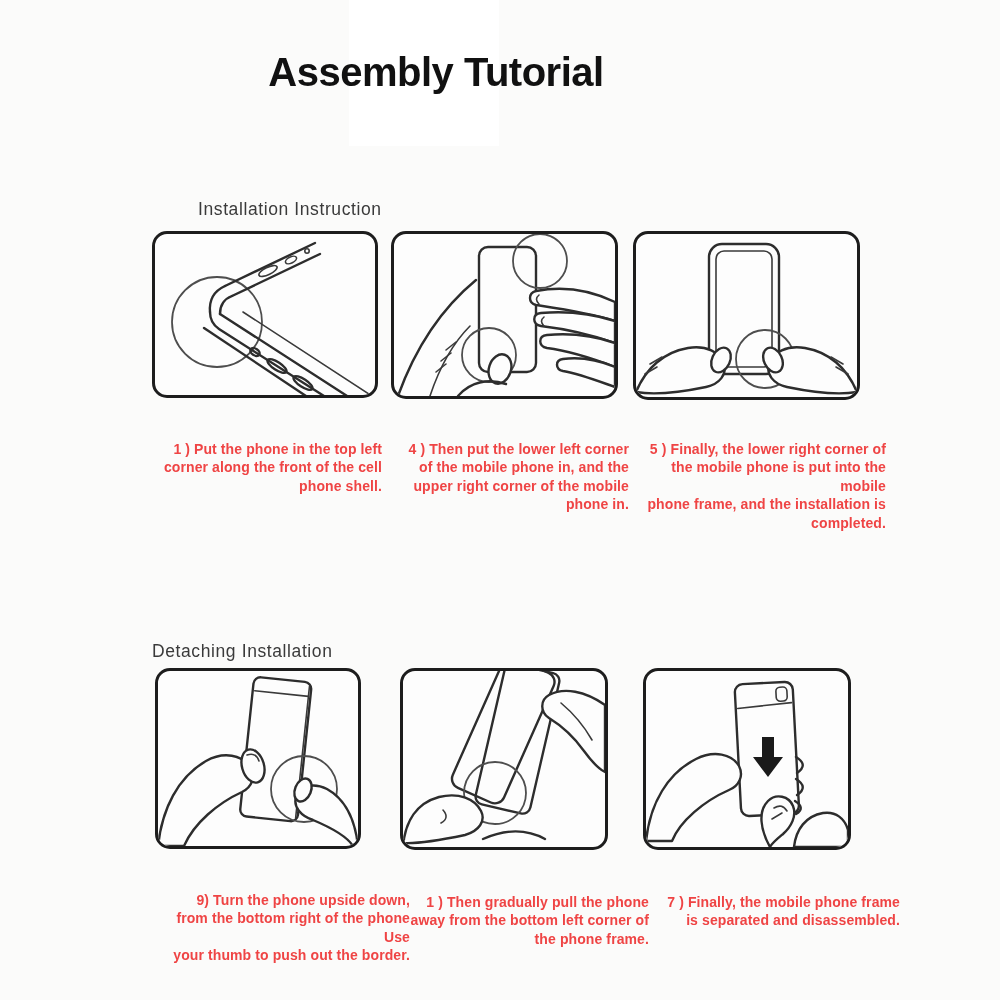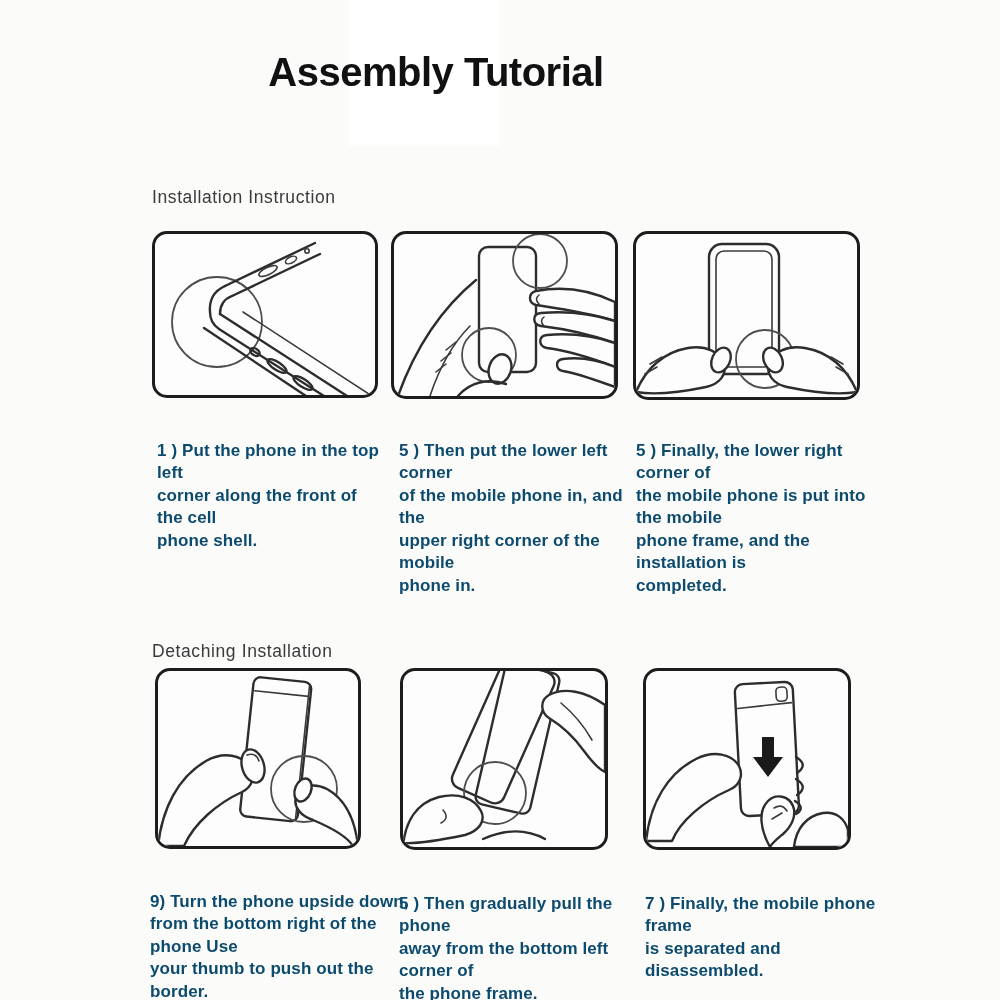--- a/index.html
+++ b/index.html
@@ -19,21 +19,21 @@
     position:absolute; left:0; top:50px; width:872px;
     text-align:center;
     font-size:40px; font-weight:700; letter-spacing:-0.5px;
     color:#111111;
   }
   .section-heading {
     position:absolute; left:152px;
     font-size:17.5px; font-weight:400; letter-spacing:0.6px;
     color:#3a3a3a;
   }
-  #installation-heading { top:187px; }
+  #installation-heading { top:199px;margin-left:46px; }
   #detaching-heading   { top:641px; }
 
   .panel {
     position:absolute;
     border:3px solid #1d1d1d;
     border-radius:15px;
     background:#fdfdfd;
     overflow:hidden;
   }
   .panel svg { width:100%; height:100%; display:block; }
@@ -42,24 +42,25 @@
   #panel-1 { left:152px; top:231px; width:226px; height:167px; }
   #panel-2 { left:391px; top:231px; width:227px; height:168px; }
   #panel-3 { left:633px; top:231px; width:227px; height:169px; }
   
   #panel-4 { left:155px; top:668px; width:206px; height:181px; }
   #panel-5 { left:400px; top:668px; width:208px; height:182px; }
   #panel-6 { left:643px; top:668px; width:208px; height:182px; }
 
   .caption {
     position:absolute;
-    font-size:17px; font-weight:700; line-height:1.32;
-    color:#0c4a6e;
+    font-size:14px; font-weight:700; line-height:1.32;
+    color:#ef4444;
     white-space:pre-line;
     letter-spacing:0.1px;
+    text-align:right;
   }
   #caption-1 { left:157px; top:440px; width:225px; }
   #caption-2 { left:399px; top:440px; width:230px; }
   #caption-3 { left:636px; top:440px; width:250px; }
   #caption-4 { left:150px; top:891px; width:260px; }
   #caption-5 { left:399px; top:893px; width:250px; }
   #caption-6 { left:645px; top:893px; width:255px; }
 
   .ln   { fill:none; stroke:#2d2d2d; stroke-width:2.4; stroke-linecap:round; stroke-linejoin:round; }
   .thin { fill:none; stroke:#3a3a3a; stroke-width:1.6; stroke-linecap:round; stroke-linejoin:round; }
@@ -138,21 +139,21 @@
     <path class="skin" d="M 221 158 C 211 134 193 118 169 114 C 151 111 137 118 133 130 C 130 140 137 150 151 153 C 175 158 203 161 221 158 Z"></path>
     <ellipse class="skin" cx="137" cy="126" rx="9" ry="13" transform="rotate(-25 137 126)"></ellipse>
     <path class="thin" d="M 207 130 L 195 123"></path>
     <path class="thin" d="M 212 140 L 200 133"></path>
   </svg>
 </figure>
 
 <p class="caption" id="caption-1">1 ) Put the phone in the top left
 corner along the front of the cell
 phone shell.</p>
-<p class="caption" id="caption-2">5 ) Then put the lower left corner
+<p class="caption" id="caption-2">4 ) Then put the lower left corner
 of the mobile phone in, and the
 upper right corner of the mobile
 phone in.</p>
 <p class="caption" id="caption-3">5 ) Finally, the lower right corner of
 the mobile phone is put into the mobile
 phone frame, and the installation is
 completed.</p>
 
 <h2 class="section-heading" id="detaching-heading">Detaching Installation</h2>
 
@@ -211,17 +212,17 @@
     <path class="thin" d="M 128 137 q 8 -5 13 3"></path>
     <path class="thin" d="M 126 148 l 10 -6"></path>
 
     <path class="skin" d="M 148 176 C 150 158 160 145 177 142 C 190 140 199 148 202 159 L 202 176 Z"></path>
   </svg>
 </figure>
 
 <p class="caption" id="caption-4">9) Turn the phone upside down,
 from the bottom right of the phone Use
 your thumb to push out the border.</p>
-<p class="caption" id="caption-5">5 ) Then gradually pull the phone
+<p class="caption" id="caption-5">1 ) Then gradually pull the phone
 away from the bottom left corner of
 the phone frame.</p>
 <p class="caption" id="caption-6">7 )  Finally, the mobile phone frame
 is separated and disassembled.</p>
 
 </body></html>

